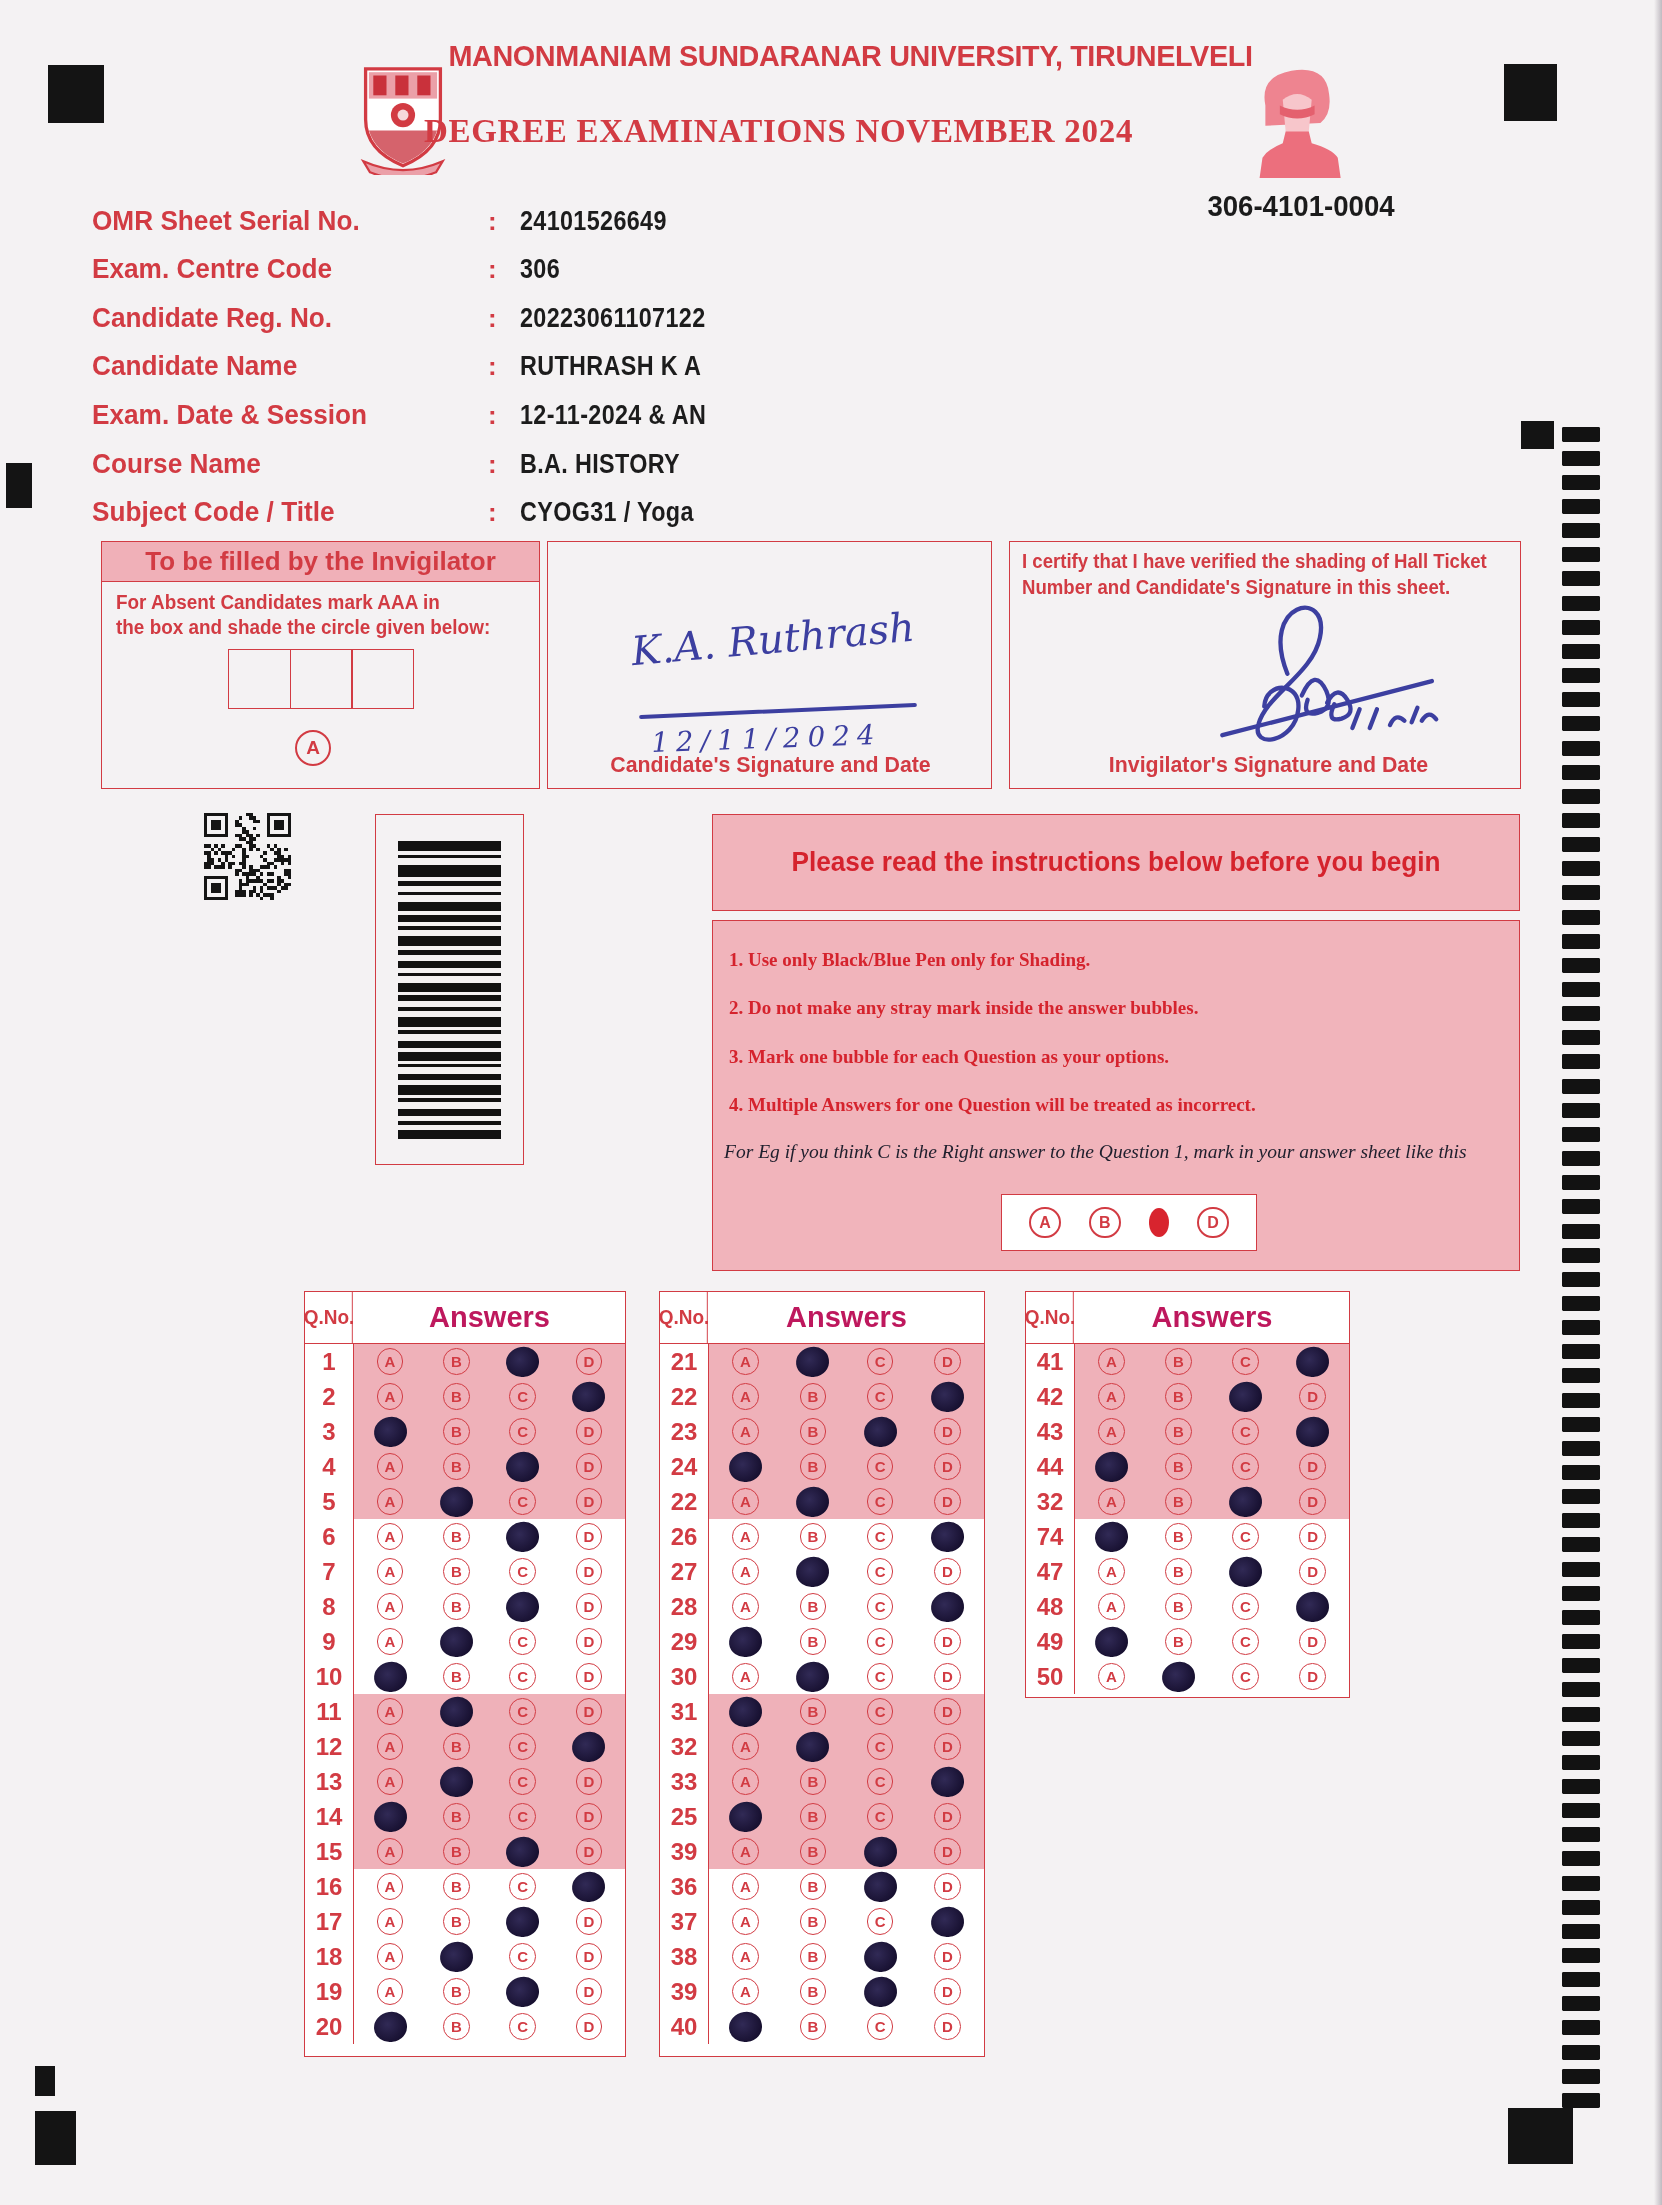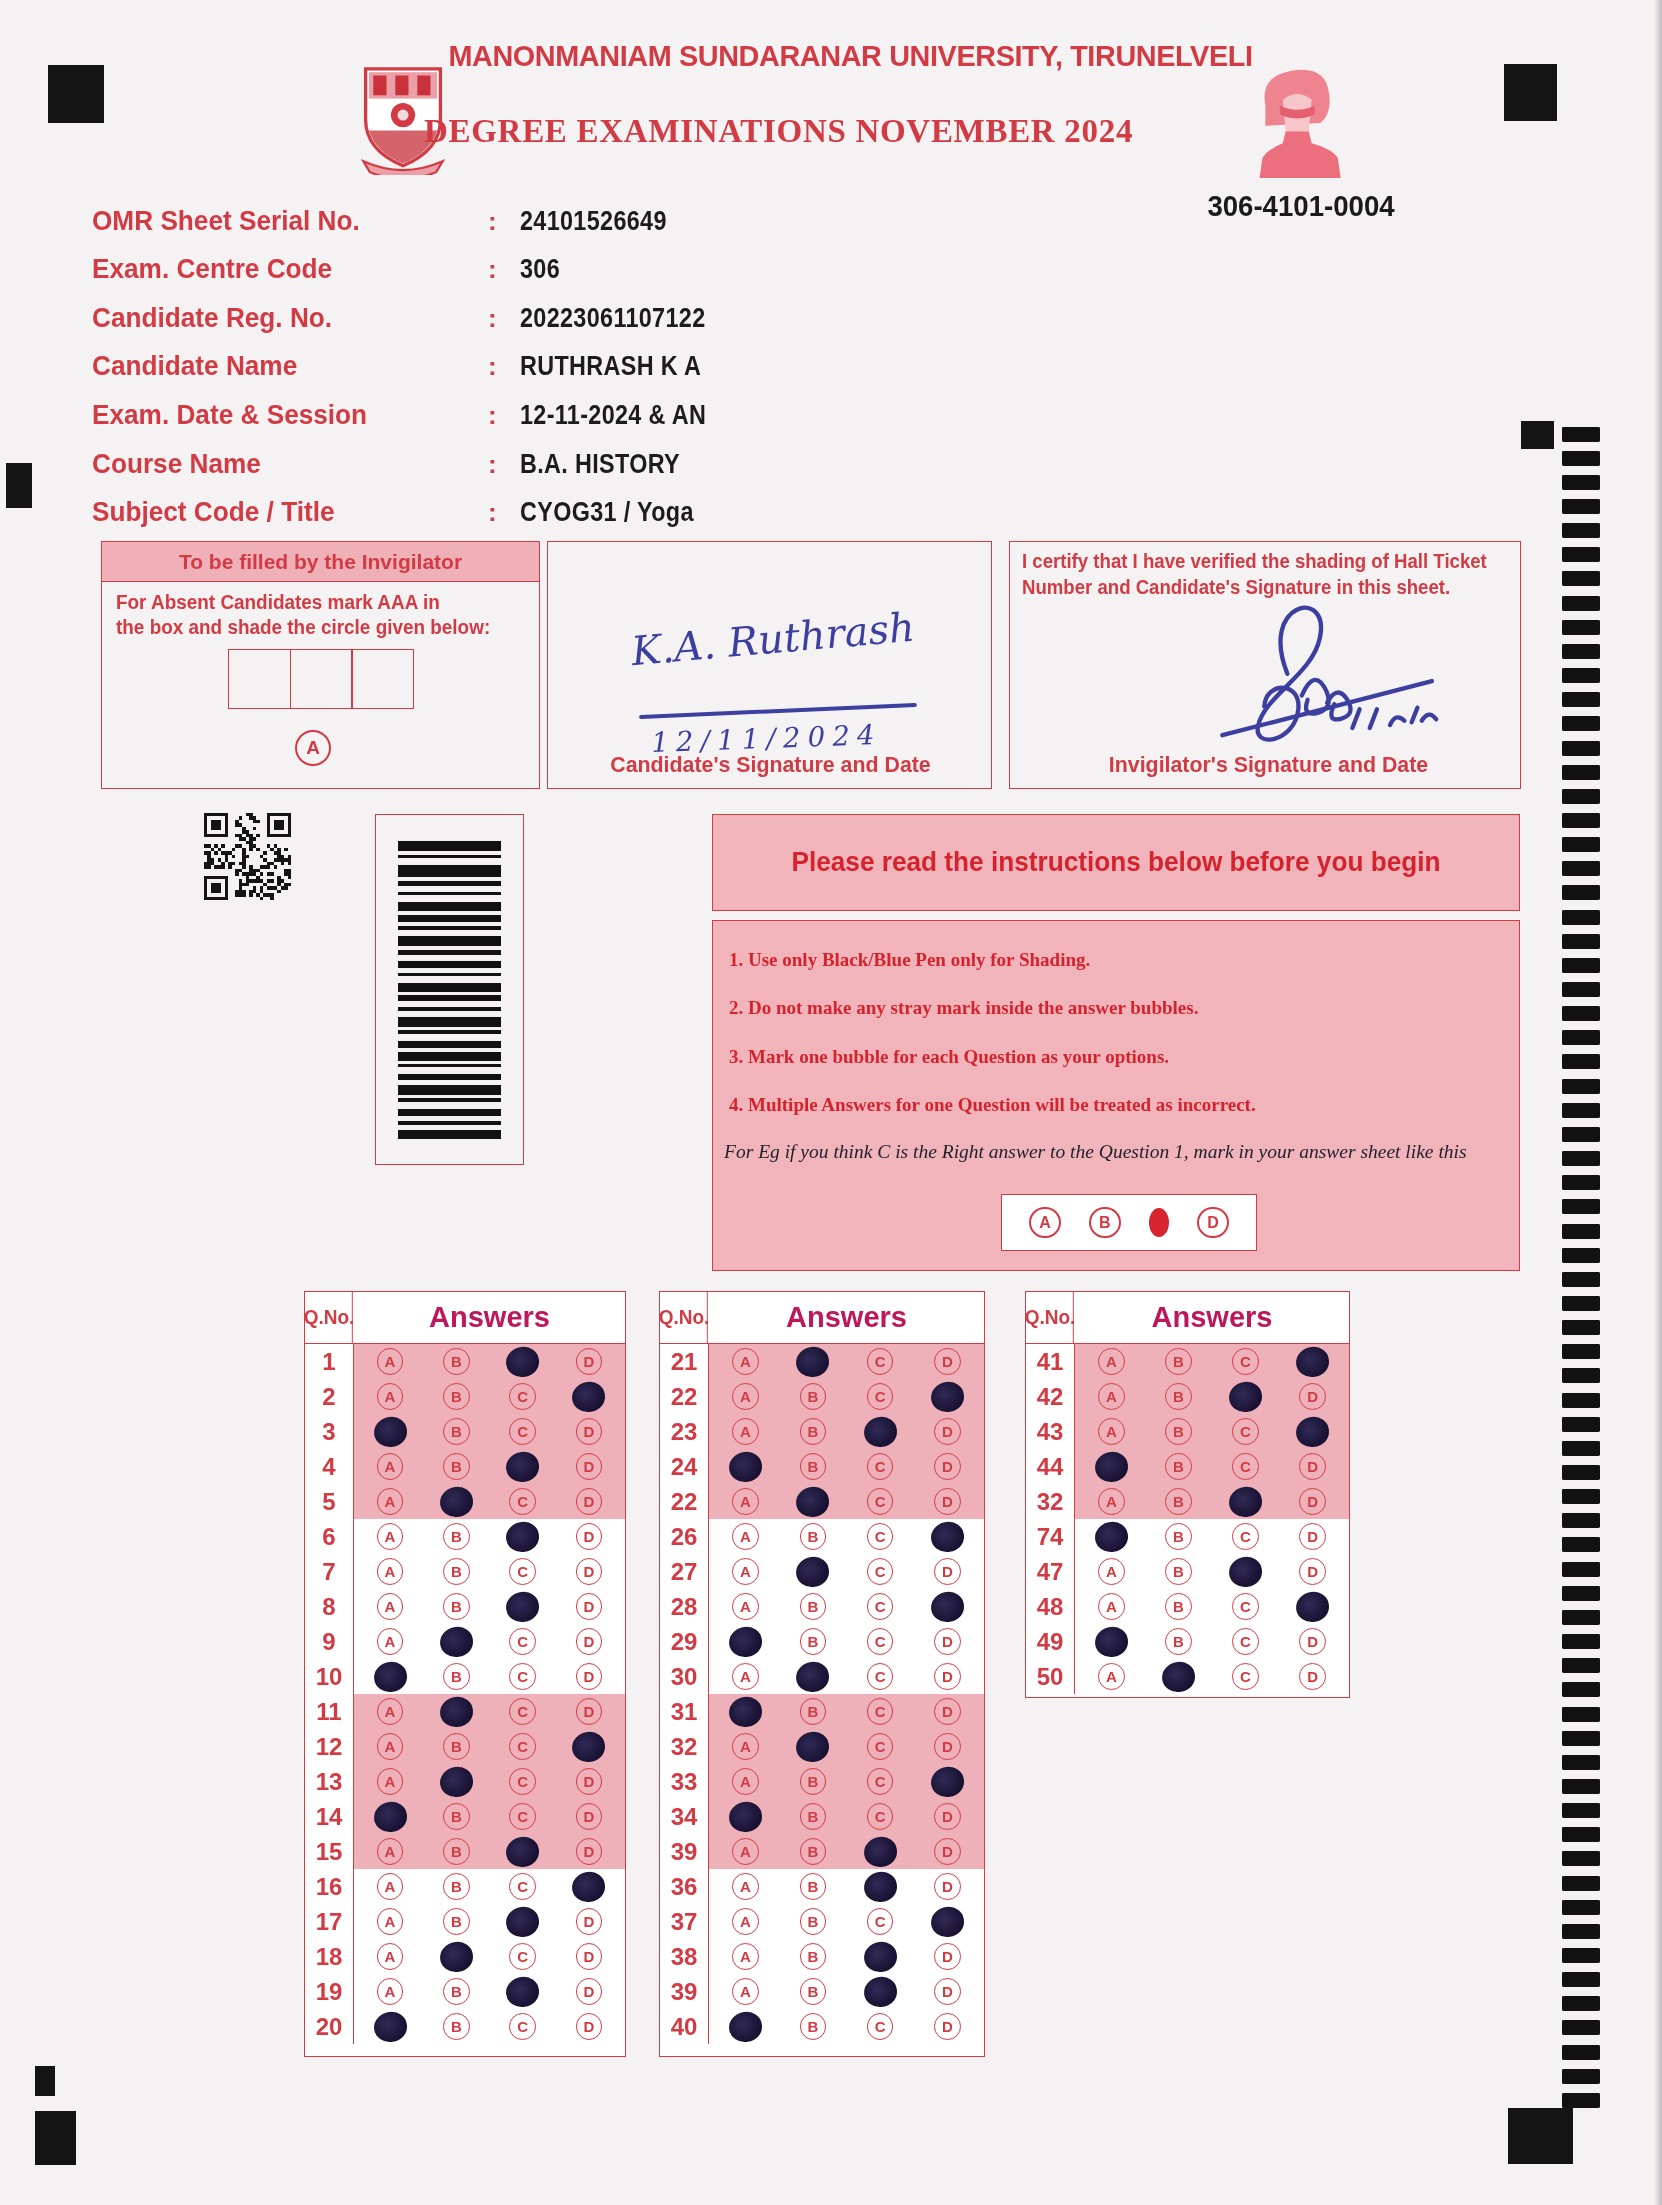--- a/index.html
+++ b/index.html
@@ -26,21 +26,21 @@
   
   .field-row{position:absolute;left:92px;width:1085px;display:grid;
              grid-template-columns:396px 32px auto;align-items:baseline;}
   .flabel{color:var(--red);font-weight:bold;font-size:27px;transform:scaleX(.97);transform-origin:left;}
   .fcolon{color:var(--red);font-weight:bold;font-size:26px;}
   .fvalue{color:#1c1c1c;font-weight:bold;font-size:27.5px;transform:scaleX(.85);
           transform-origin:left;letter-spacing:0.4px;}
   
   .redbox{position:absolute;border:1.4px solid var(--red);background:transparent;}
   .b1head{position:absolute;left:0;top:0;right:0;height:39px;background:#f0b0b8;
-          border-bottom:1.4px solid var(--red);color:var(--red);font-weight:bold;font-size:21px;
+          border-bottom:1.4px solid var(--red);color:var(--red);font-weight:bold;font-size:26px;
           display:flex;align-items:center;justify-content:center;}
   .b1line{position:absolute;color:var(--red);font-weight:bold;font-size:19.5px;transform:scaleX(.97);transform-origin:left;}
   .aboxes{position:absolute;display:flex;}
   .abox{width:61px;height:58px;border:1.4px solid var(--red);margin-left:-1.4px;}
   .abox:first-child{margin-left:0;}
   .circleA{position:absolute;width:32px;height:32px;border:2.2px solid var(--red);border-radius:50%;
            color:var(--red);font-weight:bold;font-size:19px;display:flex;align-items:center;justify-content:center;}
   .sig-name{position:absolute;color:var(--blue);font-family:"DejaVu Serif",serif;font-style:italic;
             font-size:40px;transform:rotate(-5deg);text-align:center;}
   .sig-underline{position:absolute;background:var(--blue);height:3.6px;border-radius:2.2px;transform:rotate(-2.5deg);}
@@ -785,21 +785,21 @@
       <div class="q-row">
       <div class="qcell">33</div>
       <div class="acell band">
           <div class="bub">A</div>
           <div class="bub">B</div>
           <div class="bub">C</div>
           <div class="mark"></div>
         </div>
       </div>
       <div class="q-row">
-      <div class="qcell">34</div>
+      <div class="qcell">25</div>
       <div class="acell band">
           <div class="mark"></div>
           <div class="bub">B</div>
           <div class="bub">C</div>
           <div class="bub">D</div>
         </div>
       </div>
       <div class="q-row">
       <div class="qcell">39</div>
       <div class="acell band">

